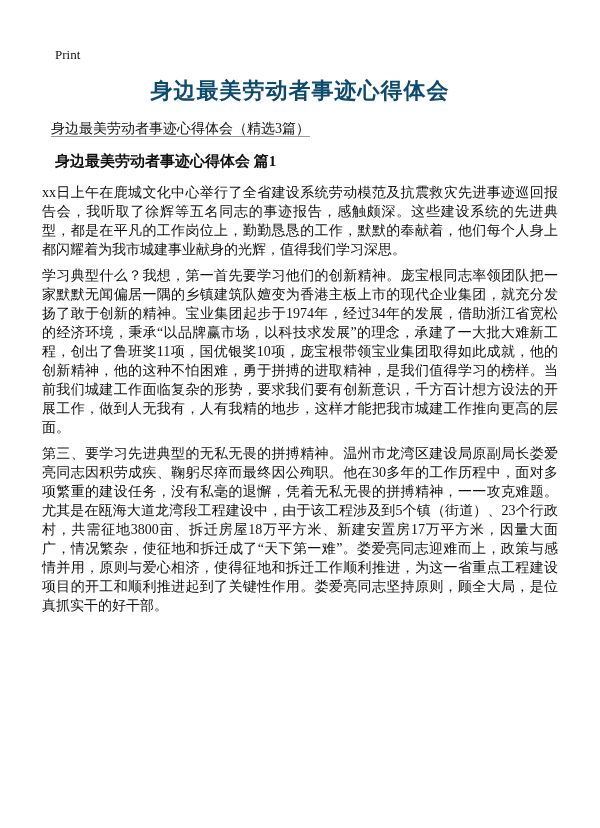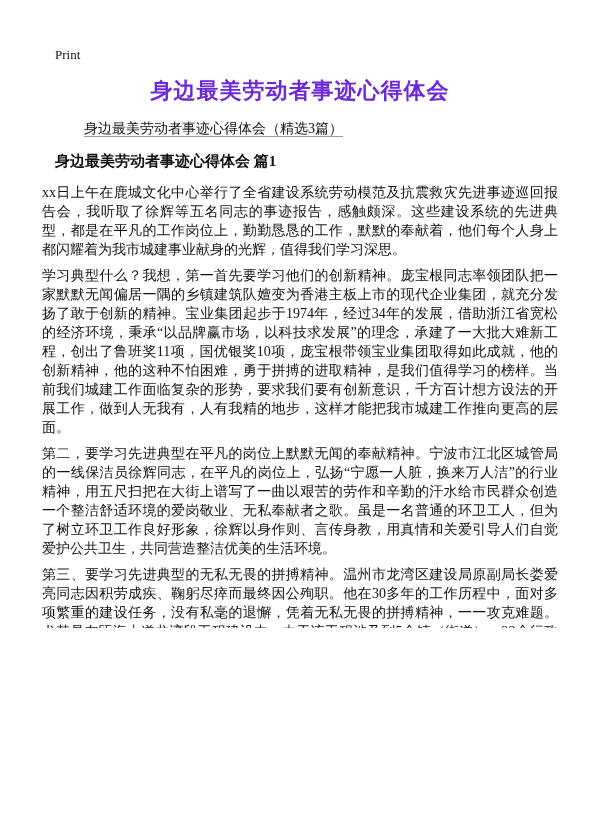--- a/index.html
+++ b/index.html
@@ -25,21 +25,21 @@
   }
   .doc-title {
     margin: 15px 0 0 0;
     text-align: center;
     font-size: 22px;
     line-height: 27px;
     font-weight: bold;
     letter-spacing: 1px;
   }
   .doc-subtitle {
-    margin: 16px 0 0 84px;
+    margin: 16px 0 0 51px;
     font-size: 14px;
     line-height: 18px;
     text-decoration: underline;
     text-decoration-color: #999999;
     text-underline-offset: 3px;
   }
   .section-heading {
     margin: 14px 12px 0 55px;
     font-size: 15px;
     line-height: 19px;
@@ -55,26 +55,25 @@
     margin: 0 0 7px 0;
   }
 </style>
 </head>
 <body>
 
 <div class="page">
 
   <div class="print-link">Print</div>
 
-  <h1 class="doc-title" style="color: #6d28d9;">身边最美劳动者事迹心得体会</h1>
+  <h1 class="doc-title" style="color: #0c4a6e;">身边最美劳动者事迹心得体会</h1>
 
   <div class="doc-subtitle">身边最美劳动者事迹心得体会（精选3篇）</div>
 
   <h2 class="section-heading">身边最美劳动者事迹心得体会 篇1</h2>
 
   <div class="article-body">
     <p>xx日上午在鹿城文化中心举行了全省建设系统劳动模范及抗震救灾先进事迹巡回报告会，我听取了徐辉等五名同志的事迹报告，感触颇深。这些建设系统的先进典型，都是在平凡的工作岗位上，勤勤恳恳的工作，默默的奉献着，他们每个人身上都闪耀着为我市城建事业献身的光辉，值得我们学习深思。</p>
     <p>学习典型什么？我想，第一首先要学习他们的创新精神。庞宝根同志率领团队把一家默默无闻偏居一隅的乡镇建筑队嬗变为香港主板上市的现代企业集团，就充分发扬了敢于创新的精神。宝业集团起步于1974年，经过34年的发展，借助浙江省宽松的经济环境，秉承“以品牌赢市场，以科技求发展”的理念，承建了一大批大难新工程，创出了鲁班奖11项，国优银奖10项，庞宝根带领宝业集团取得如此成就，他的创新精神，他的这种不怕困难，勇于拼搏的进取精神，是我们值得学习的榜样。当前我们城建工作面临复杂的形势，要求我们要有创新意识，千方百计想方设法的开展工作，做到人无我有，人有我精的地步，这样才能把我市城建工作推向更高的层面。</p>
-    <p>第二，要学习先进典型在平凡的岗位上默默无闻的奉献精神。宁波市江北区城管局的一线保洁员徐辉同志，在平凡的岗位上，弘扬“宁愿一人脏，换来万人洁”的行业精神，用五尺扫把在大街上谱写了一曲以艰苦的劳作和辛勤的汗水给市民群众创造一个整洁舒适环境的爱岗敬业、无私奉献者之歌。虽是一名普通的环卫工人，但为了树立环卫工作良好形象，徐辉以身作则、言传身教，用真情和关爱引导人们自觉爱护公共卫生，共同营造整洁优美的生活环境。</p>
     <p>第三、要学习先进典型的无私无畏的拼搏精神。温州市龙湾区建设局原副局长娄爱亮同志因积劳成疾、鞠躬尽瘁而最终因公殉职。他在30多年的工作历程中，面对多项繁重的建设任务，没有私毫的退懈，凭着无私无畏的拼搏精神，一一攻克难题。尤其是在瓯海大道龙湾段工程建设中，由于该工程涉及到5个镇（街道）、23个行政村，共需征地3800亩、拆迁房屋18万平方米、新建安置房17万平方米，因量大面广，情况繁杂，使征地和拆迁成了“天下第一难”。娄爱亮同志迎难而上，政策与感情并用，原则与爱心相济，使得征地和拆迁工作顺利推进，为这一省重点工程建设项目的开工和顺利推进起到了关键性作用。娄爱亮同志坚持原则，顾全大局，是位真抓实干的好干部。</p>
   </div>
 
 </div>
 
 </body></html>

